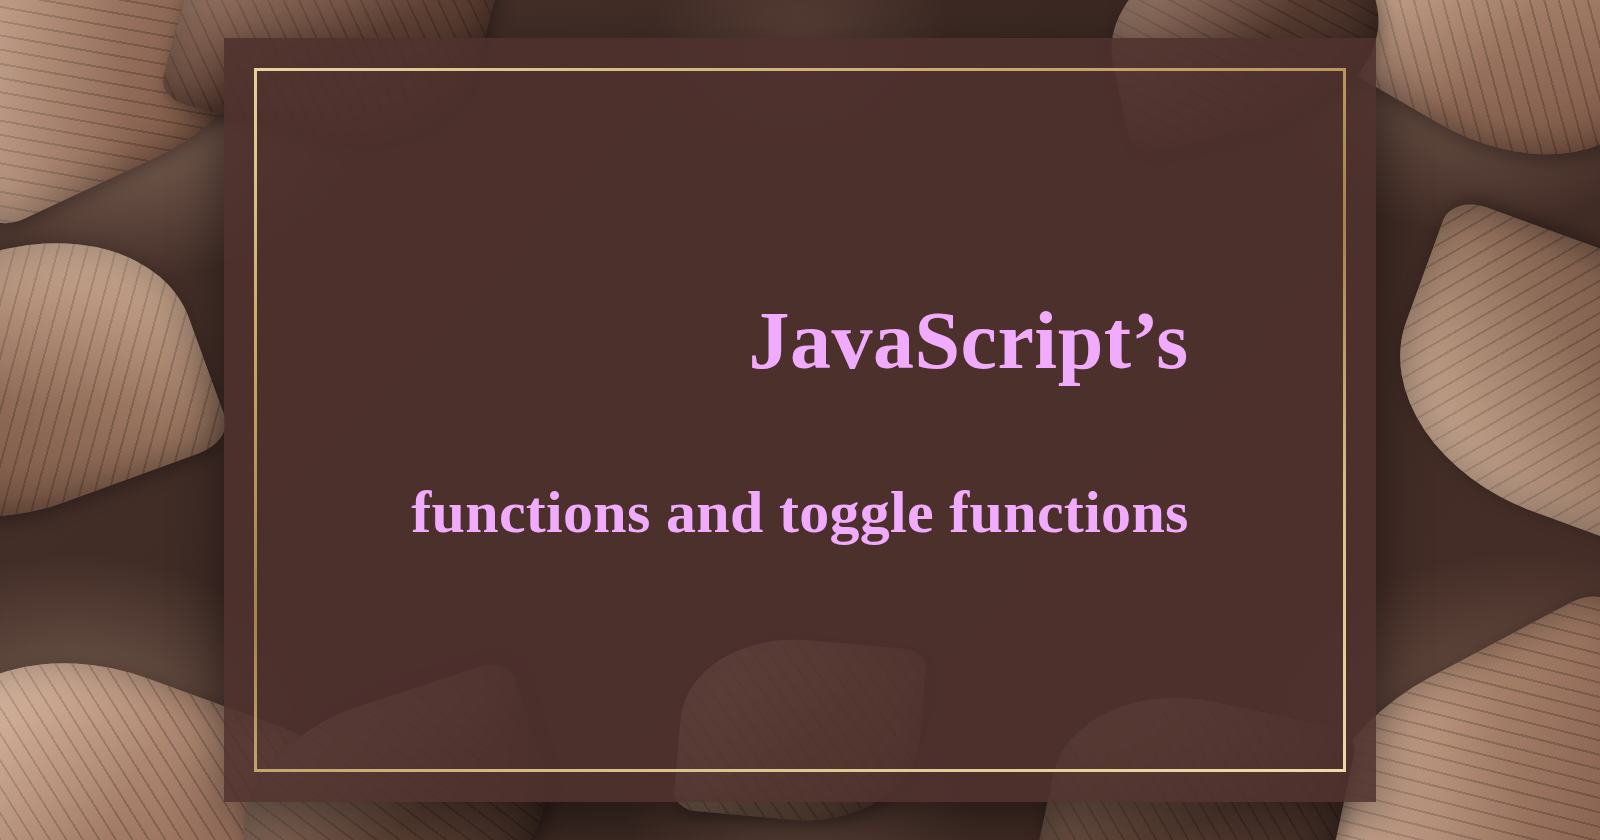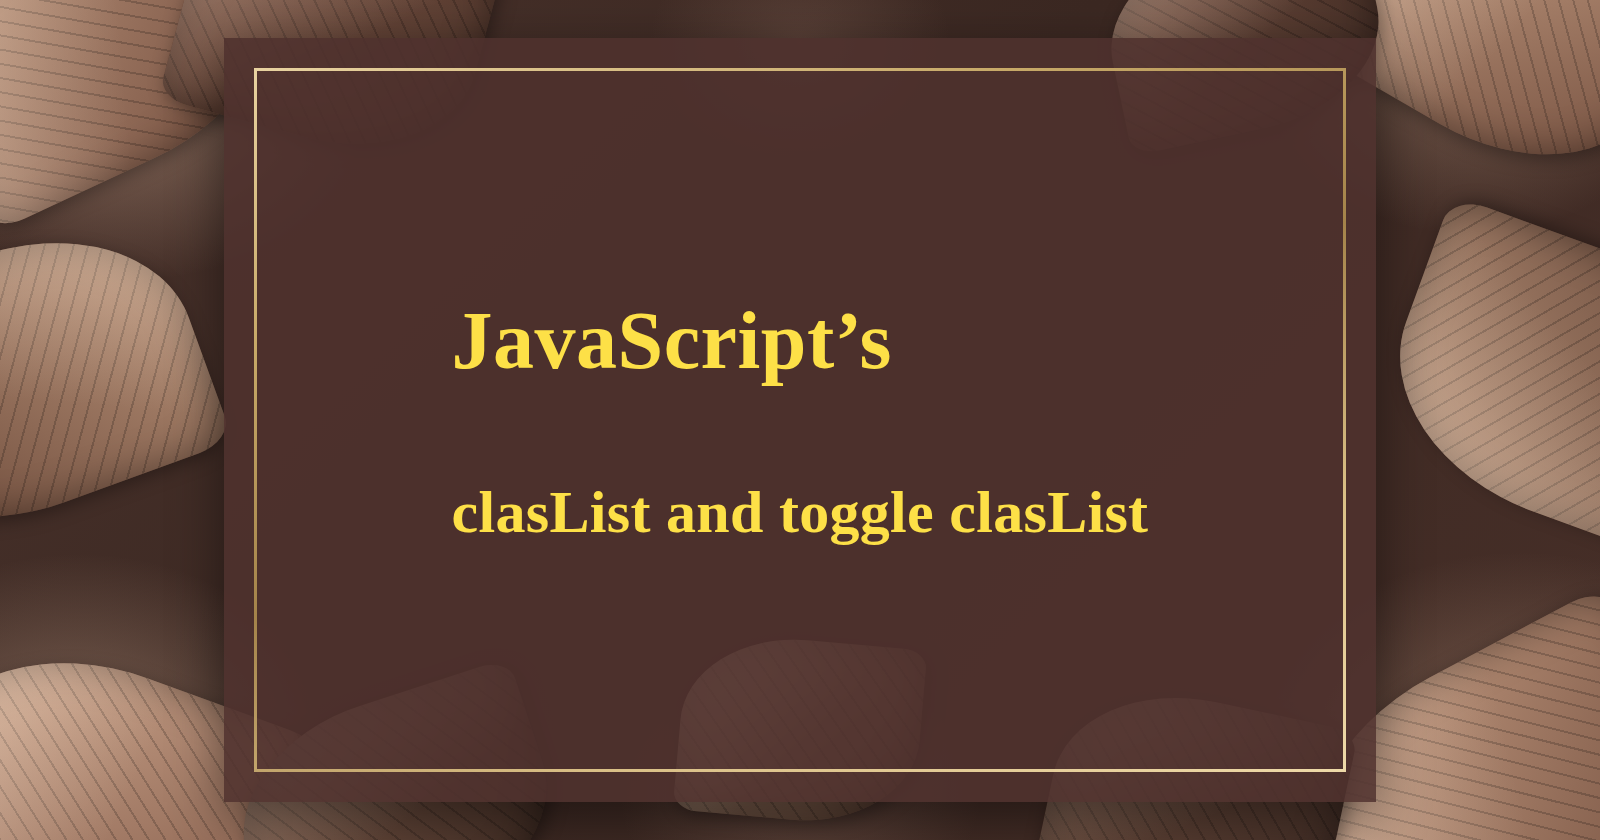--- a/index.html
+++ b/index.html
@@ -79,22 +79,22 @@
     position: absolute;
     top: 30px;
     left: 30px;
     right: 30px;
     bottom: 30px;
     border: 3px solid;
     border-image: linear-gradient(160deg, #e8d2a0 0%, #c7a968 25%, #a4834a 50%, #d9bf86 75%, #eed9a8 100%) 1;
     pointer-events: none;
   }
   .content {
-    text-align: left;
-    color: #fde047;
+    text-align: right;
+    color: #f0abfc;
     padding: 40px;
   }
   .title {
     font-size: 82px;
     font-weight: 700;
     letter-spacing: 0.5px;
     margin-bottom: 90px;
     font-family: 'Bodoni MT', 'Didot', Georgia, serif;
   }
   .subtitle {
@@ -118,15 +118,15 @@
   <div class="leaf l8"></div>
   <div class="leaf l9"></div>
   <div class="leaf l10"></div>
   <div class="leaf l11"></div>
 </div>
 
 <div class="panel">
   <div class="frame"></div>
   <div class="content">
     <div class="title">JavaScript’s</div>
-    <div class="subtitle">clasList and toggle clasList</div>
+    <div class="subtitle">functions and toggle functions</div>
   </div>
 </div>
 
 </body></html>

